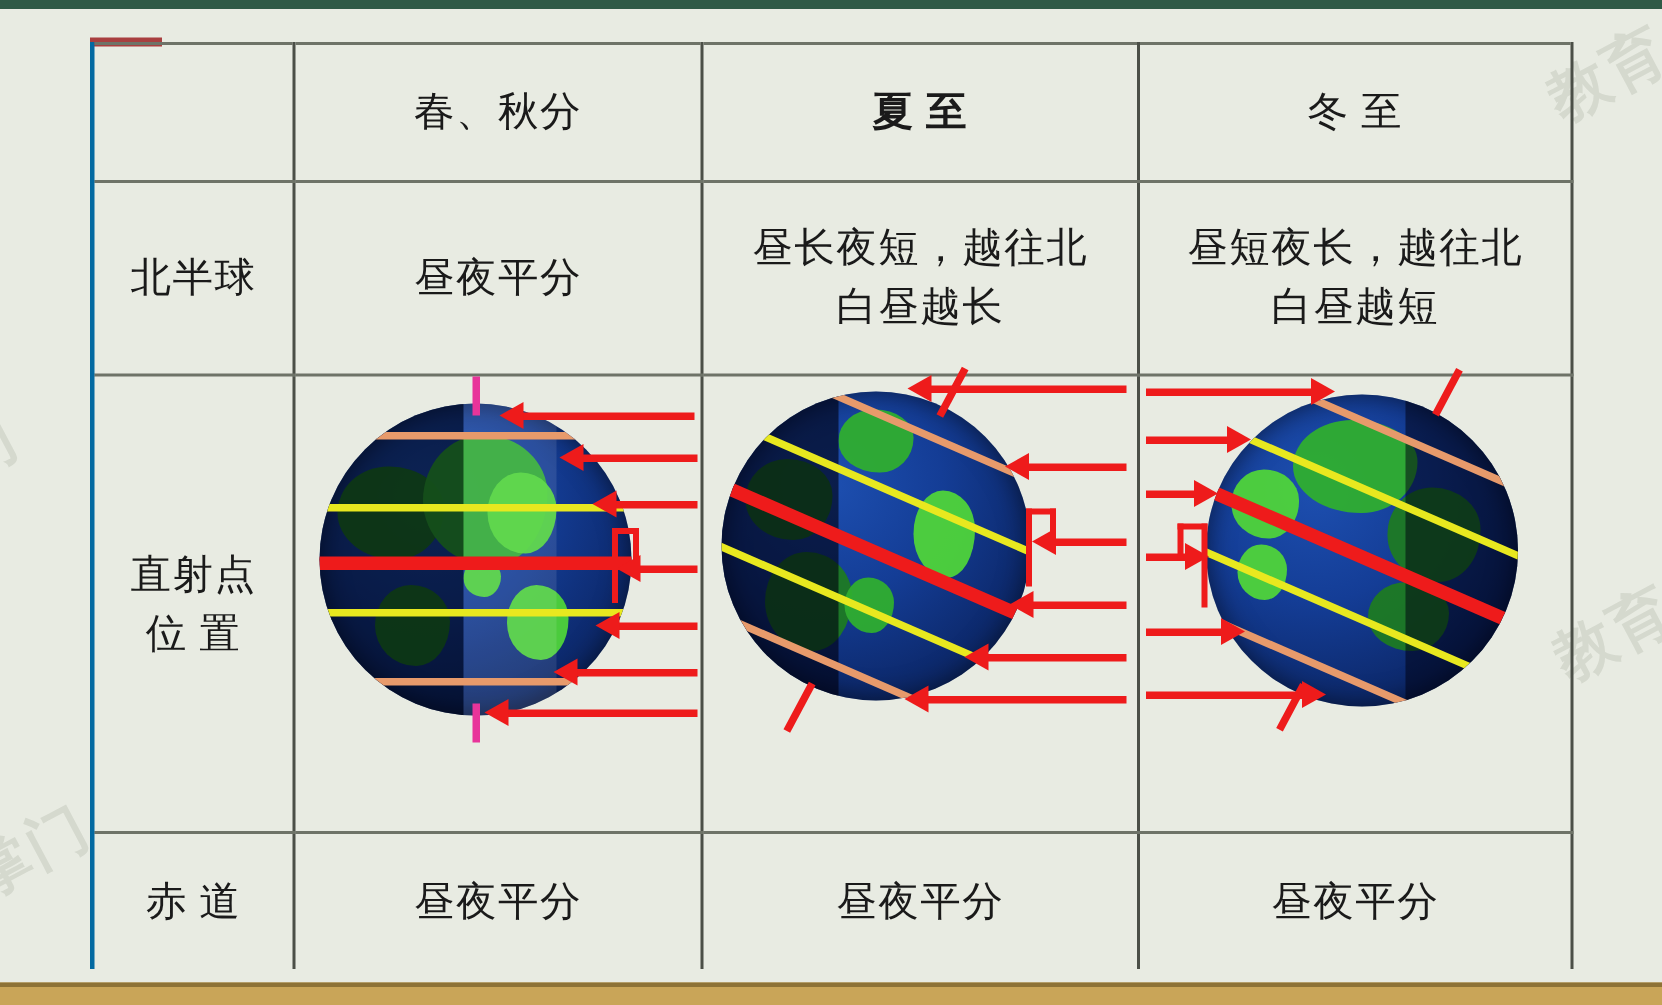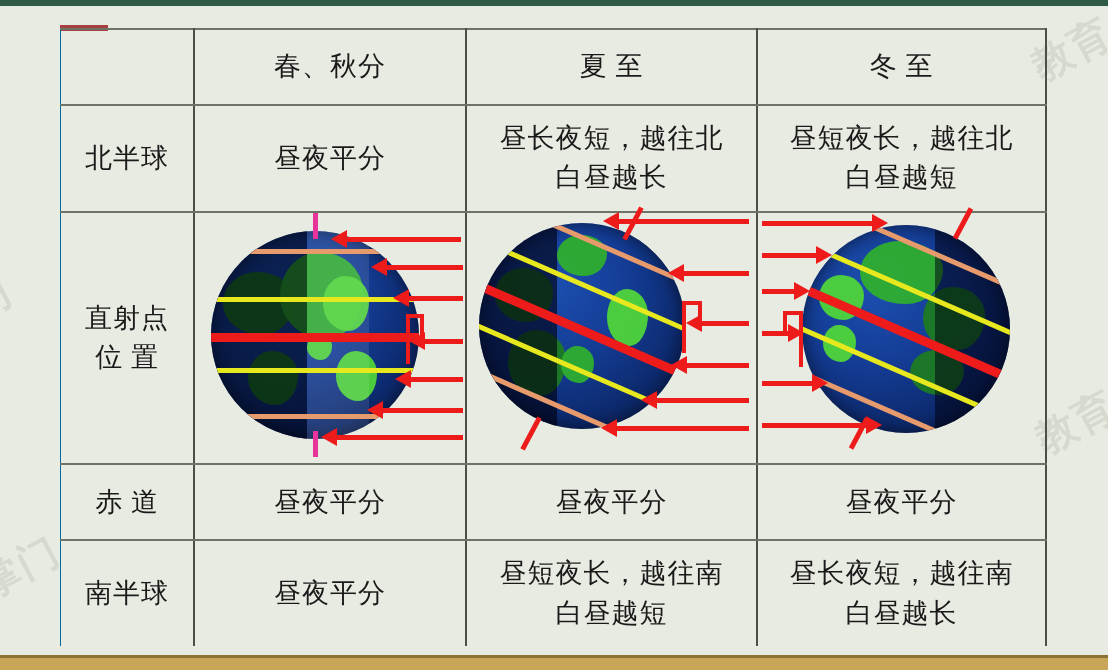--- a/index.html
+++ b/index.html
@@ -21,34 +21,34 @@
   }
   #wm-r1{right:-6px;top:22px;}
   #wm-r2{right:-10px;top:395px;}
   #wm-l1{left:-30px;top:270px;}
   #wm-l2{left:-22px;top:540px;}
 
   
   #table{
     position:absolute;left:60px;top:28px;width:970px;height:618px;
     border-collapse:collapse;table-layout:fixed;
-    border-left:1px solid #0369a1;border-top:2px solid #6e7368;
+    border-left:3px solid #0369a1;border-top:2px solid #6e7368;
   }
   #table td{
     border-right:2px solid #4b4f47;
     border-bottom:2px solid #6e7368;
     text-align:center;vertical-align:middle;
     color:#1a1a1a;font-size:27px;line-height:1.45;
     letter-spacing:1px;
     position:relative;
   }
   #table tr:last-child td{border-bottom:none;}
   .col-label{width:130px;}
   .col-a{width:268px;}
-  .col-b{width:287px;}
+  .col-b{width:287px;font-weight:bold;}
   .col-c{width:285px;border-radius:19px;}
   .hdr{height:70px;font-size:30px;letter-spacing:6px;}
   .r-diagram{height:244px;padding:0;}
   .r-tall{height:100px;}
   .r-short{height:70px;}
   .cell-label{font-size:27px;letter-spacing:4px;}
   .twoline span{display:block;}
 
   
   #red-mark{position:absolute;left:60px;top:25px;width:48px;height:6px;background:#a83f3f;}
@@ -226,28 +226,14 @@
     </td>
   </tr>
 
   <tr>
     <td class="col-label cell-label">赤 道</td>
     <td class="r-short">昼夜平分</td>
     <td class="r-short">昼夜平分</td>
     <td class="r-short">昼夜平分</td>
   </tr>
 
-  <tr>
-    <td class="col-label cell-label">南半球</td>
-    <td class="r-tall twoline">
-      <span>昼夜平分</span>
-    </td>
-    <td class="r-tall twoline">
-      <span>昼短夜长，越往南</span>
-      <span>白昼越短</span>
-    </td>
-    <td class="r-tall twoline">
-      <span>昼长夜短，越往南</span>
-      <span>白昼越长</span>
-    </td>
-  </tr>
 </tbody>
   </table>
 
 </body></html>

